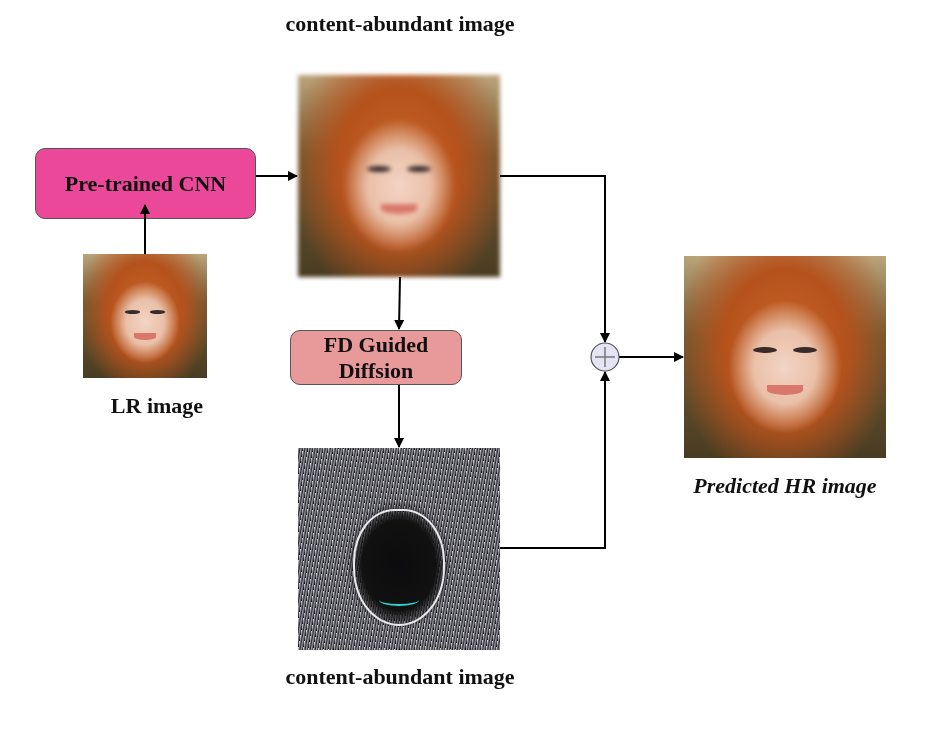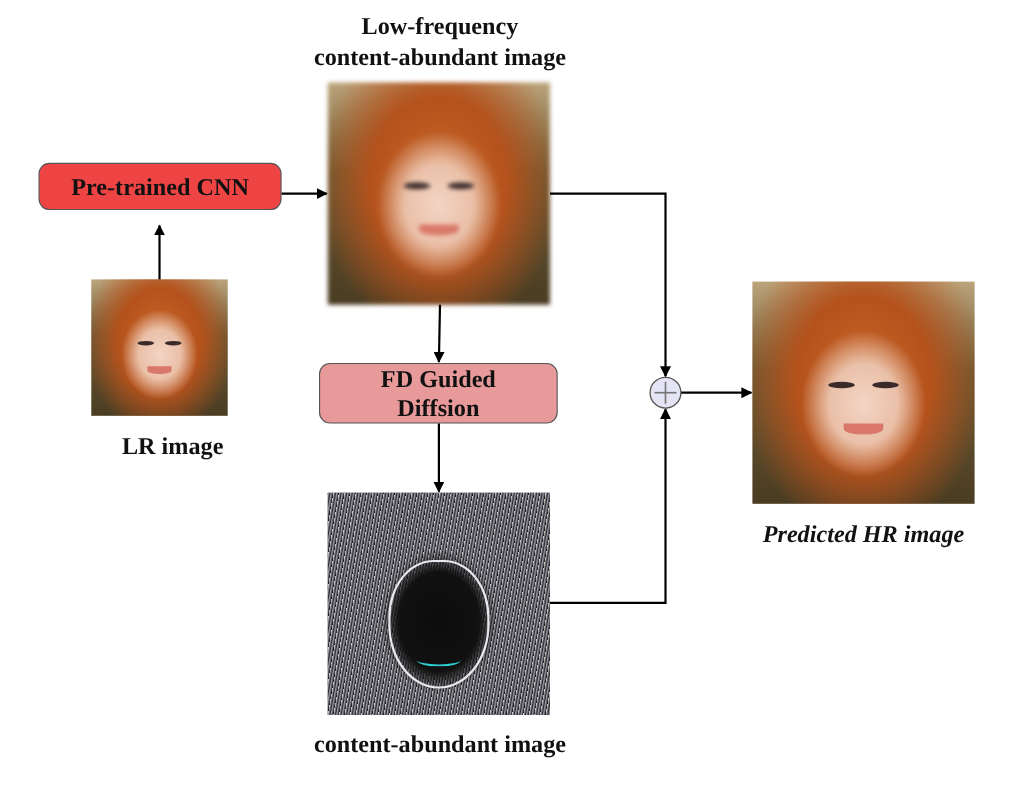--- a/index.html
+++ b/index.html
@@ -24,42 +24,41 @@
     .edges .outline { position: absolute; left: 27%; top: 30%; width: 46%; height: 58%;
         border: 2px solid #e8e8ee; border-radius: 45% 45% 50% 50%; box-sizing: border-box; }
     .edges .lip { position: absolute; left: 40%; top: 72%; width: 20%; height: 5%;
         border-bottom: 2px solid #2fd0d0; border-radius: 0 0 50% 50%; }
     svg.arrows { position: absolute; left: 0; top: 0; }
   </style>
 </head>
 <body>
 
 <div class="label" style="left:258px; top:10px; width:284px;">
-  <div>Low-frequency</div>
   <div>content-abundant image</div>
 </div>
 
 <div class="img photo blur" style="left:298px; top:75px; width:202px; height:202px;">
   <div class="eye" style="left:34%;"></div>
   <div class="eye" style="left:54%;"></div>
   <div class="mouth"></div>
 </div>
 
-<div class="box" style="left:35px; top:148px; width:221px; height:43px; background:#ef4444;">
+<div class="box" style="left:35px; top:148px; width:221px; height:71px; background:#ec4899;">
   <span>Pre-trained CNN</span>
 </div>
 
 <div class="img photo" style="left:83px; top:254px; width:124px; height:124px;">
   <div class="eye" style="left:34%;"></div>
   <div class="eye" style="left:54%;"></div>
   <div class="mouth"></div>
 </div>
 <div class="label" style="left:72px; top:392px; width:170px;">LR image</div>
 
-<div class="box" style="left:290px; top:330px; width:217px; height:55px; background:#e8999a;">
+<div class="box" style="left:290px; top:330px; width:172px; height:55px; background:#e8999a;">
   <div>
     <div>FD Guided</div>
     <div>Diffsion</div>
   </div>
 </div>
 
 <div class="img edges" style="left:298px; top:448px; width:202px; height:202px;">
   <div class="outline"></div>
   <div class="lip"></div>
 </div>

